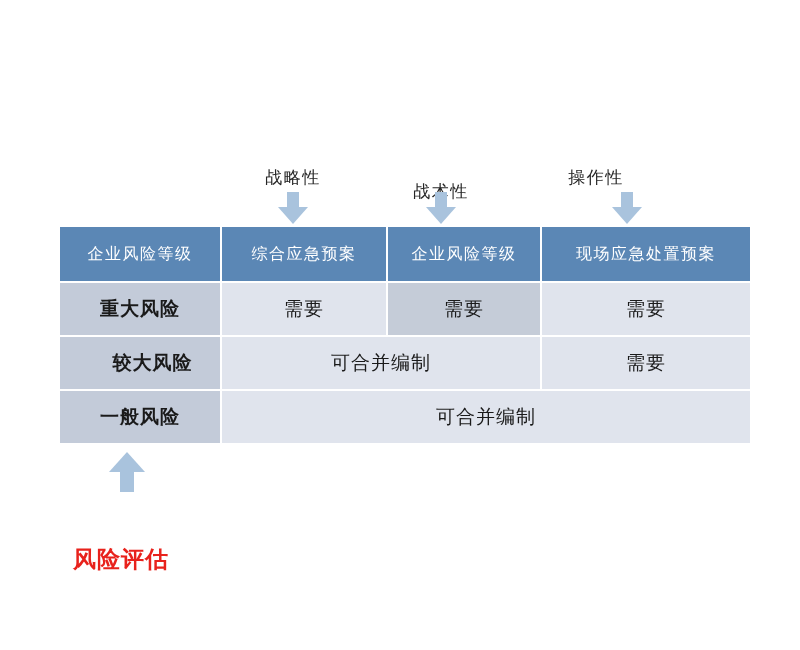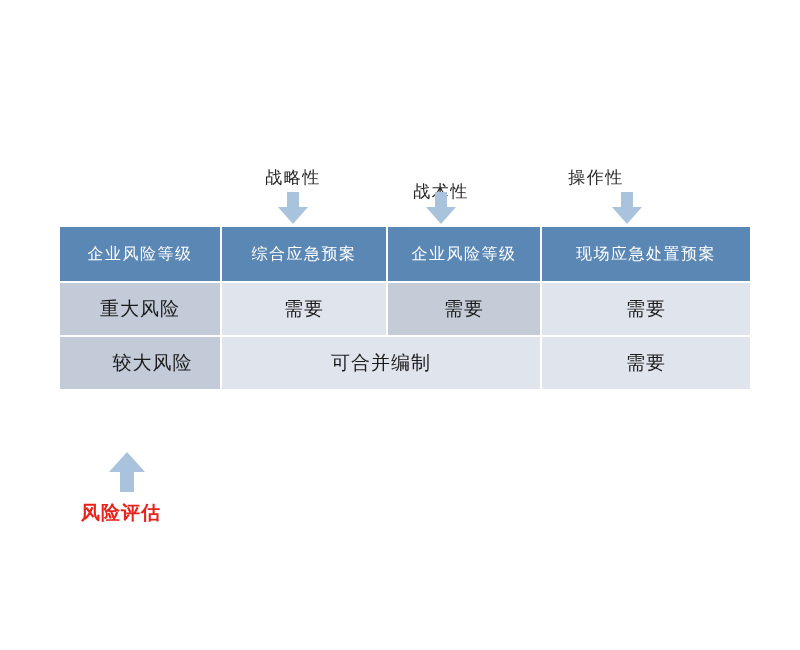--- a/index.html
+++ b/index.html
@@ -84,26 +84,27 @@
     top: 19px;
     width: 14px;
     height: 21px;
     background: #a9c3dd;
   }
 
   
   .red-caption {
     position: absolute;
     font-family: "DejaVu Sans", "Liberation Sans", sans-serif;
-    font-size: 19px;
+    font-size: 23px;
     font-weight: bold;
     color: #e8221c;
     letter-spacing: 1px;
     white-space: nowrap;
     transform: translateX(-50%);
+    margin-top: 44px;
   }
 
   
   #matrix-table {
     position: absolute;
     left: 58px;
     top: 225px;
     width: 684px;
     border-collapse: separate;
     border-spacing: 2px;
@@ -121,20 +122,21 @@
   }
   #matrix-table tr.header-row td {
     background: #5b87b5;
     color: #ffffff;
     font-size: 16px;
     height: 54px;
     letter-spacing: 1.5px;
   }
   td.rowhead {
     background: #c3cbd9;
+    font-weight: bold;
   }
   td.cell-plain {
     background: #e0e4ed;
   }
   td.cell-accent {
     background: #c5ccd8;
   }
 </style>
 </head>
 <body>
@@ -171,20 +173,24 @@
           <td class="rowhead" style="width: 160px;">重大风险</td>
           <td class="cell-plain">需要</td>
           <td class="cell-accent">需要</td>
           <td class="cell-plain">需要</td>
         </tr>
         <tr>
           <td class="rowhead" style="width: 160px; padding-left: 25px;">较大风险</td>
           <td class="cell-plain" colspan="2">可合并编制</td>
           <td class="cell-plain">需要</td>
         </tr>
+        <tr>
+          <td class="rowhead" style="width: 160px;">一般风险</td>
+          <td class="cell-plain" colspan="3">可合并编制</td>
+        </tr>
       </tbody>
   </table>
 
   <div class="up-arrow" id="risk-up-arrow" style="left: 127px; top: 452px;">
     <div class="head"></div>
     <div class="shaft"></div>
   </div>
 
   <div class="red-caption" id="risk-caption" style="left: 121px; top: 500px; color: rgb(232, 34, 28);">风险评估</div>
 

